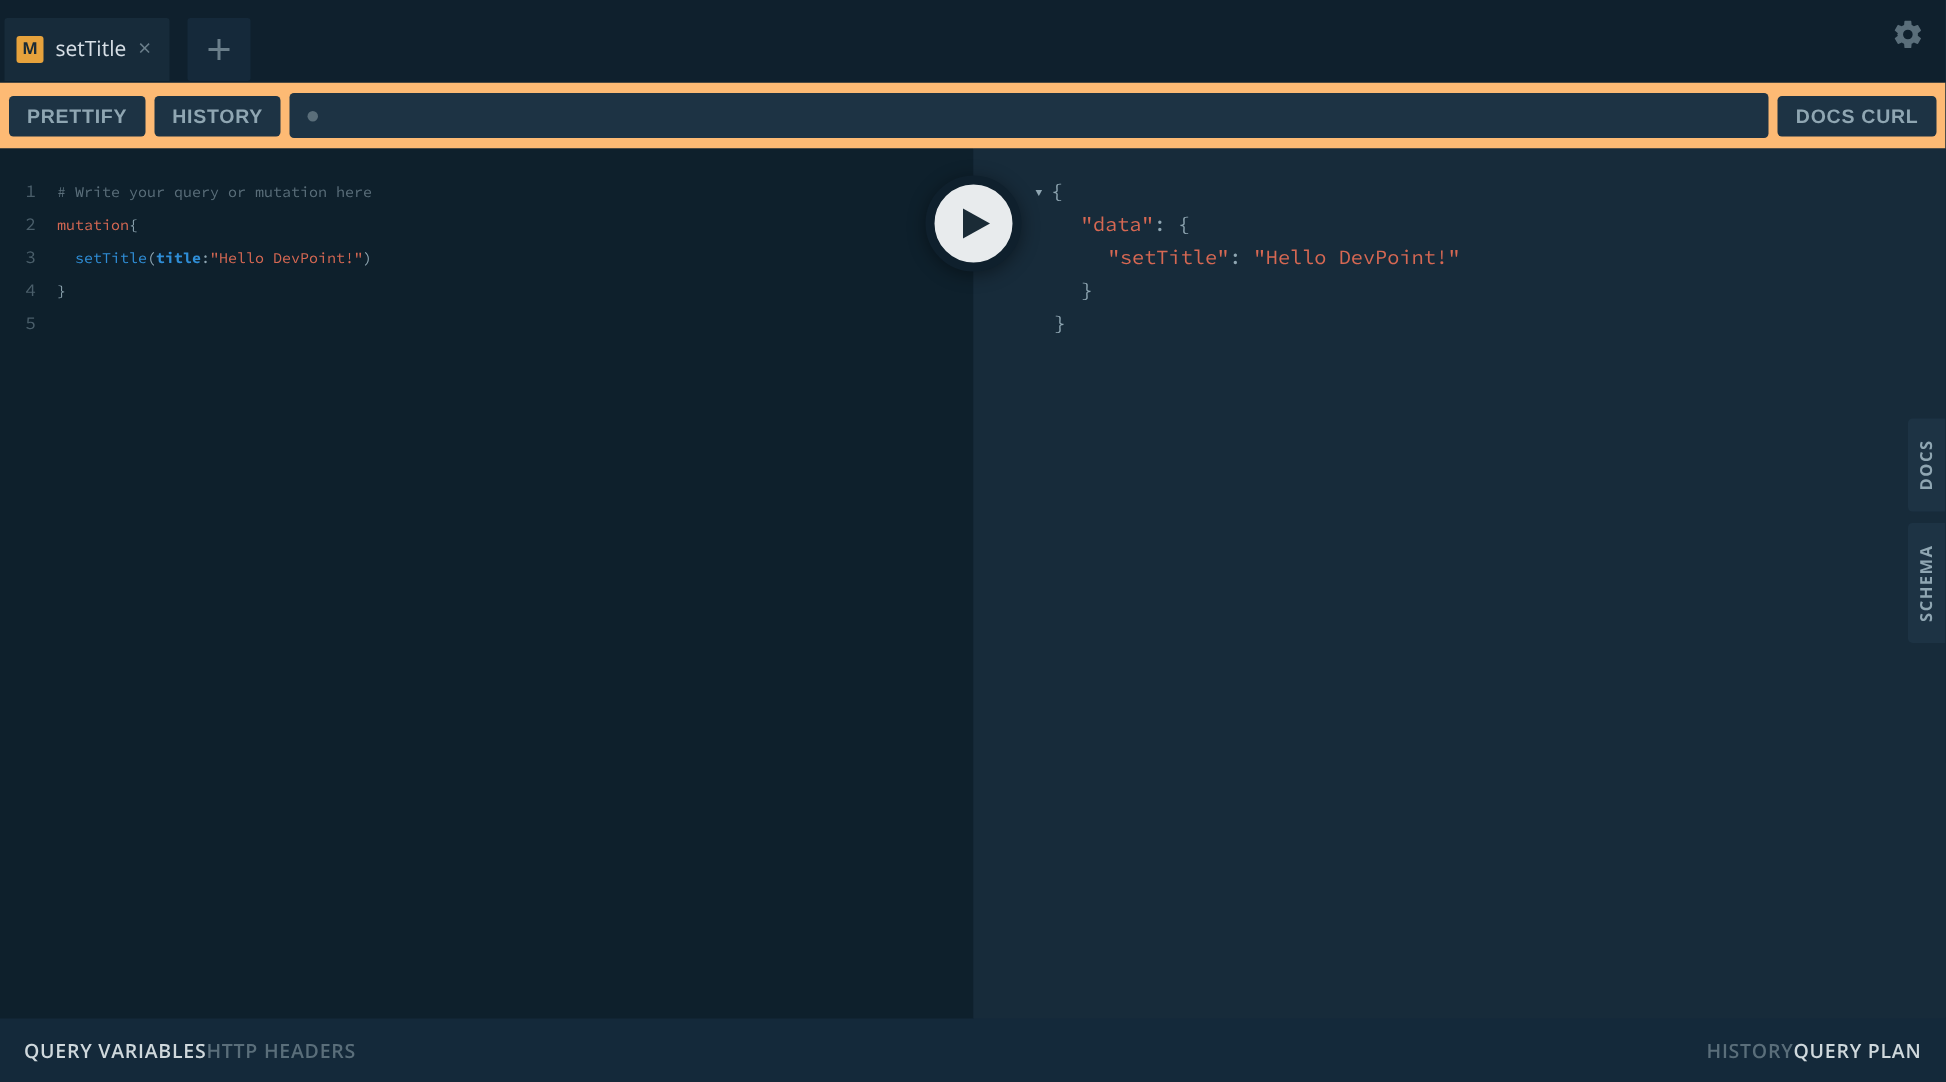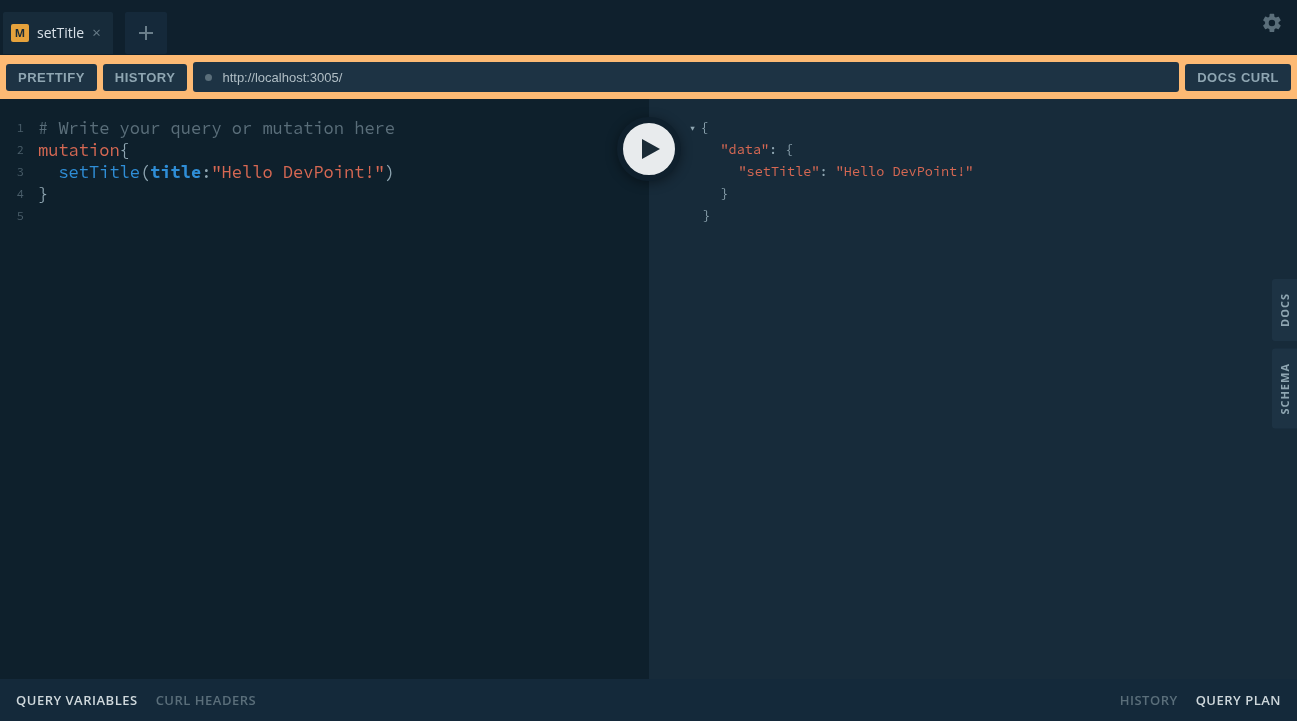--- a/index.html
+++ b/index.html
@@ -122,21 +122,21 @@
     padding: 18px 6px 0 0;
     text-align: right;
     color: #4a5e6a;
     font-size: 12px;
     line-height: 22px;
   }
   .gutter div { height: 22px; }
   .code-area {
     flex: 1;
     padding: 18px 8px 0 8px;
-    font-size: 17px;
+    font-size: 10px;
     line-height: 22px;
     white-space: pre;
   }
   .tok-comment { color: #5a6e7a; }
   .tok-keyword { color: #d66853; text-align: right; }
   .tok-punc { color: #8fa6b2; }
   .tok-prop { color: #2f8ed7; }
   .tok-attr { color: #2f8ed7; font-weight: bold; }
   .tok-string { color: #d66853; }
 
@@ -197,21 +197,21 @@
   .footer {
     height: 42px;
     background: #14293a;
     display: flex;
     align-items: center;
     padding: 0 16px;
     font-size: 13px;
     font-weight: 600;
     letter-spacing: 0.5px;
   }
-  .footer .left-group, .footer .right-group { display:flex; gap:18px; }
+  .footer .left-group, .footer .right-group { display:flex; }
   .footer .right-group { margin-left: auto; }
   .footer .active { color: #cfd8dc; }
   .footer .inactive { color: #5a6e7a; }
   .footer span { cursor: pointer; }
 </style>
 </head>
 <body>
 
 <div class="tabbar">
   <div class="tab">
@@ -229,21 +229,20 @@
         <path d="M19.14,12.94a7,7,0,0,0,.05-.94,7,7,0,0,0-.05-.94l2.11-1.65a.5.5,0,0,0,.12-.64l-2-3.46a.5.5,0,0,0-.61-.22l-2.49,1a7,7,0,0,0-1.62-.94L14.4,2.5A.5.5,0,0,0,13.9,2H9.9a.5.5,0,0,0-.5.42L9.15,5.07a7,7,0,0,0-1.62.94l-2.49-1a.5.5,0,0,0-.61.22l-2,3.46a.5.5,0,0,0,.12.64L4.66,11a7,7,0,0,0-.5.94,7,7,0,0,0,.5.94L2.55,14.53a.5.5,0,0,0-.12.64l2,3.46a.5.5,0,0,0,.61.22l2.49-1a7,7,0,0,0,1.62.94l.25,2.65a.5.5,0,0,0,.5.42h4a.5.5,0,0,0,.5-.42l.25-2.65a7,7,0,0,0,1.62-.94l2.49,1a.5.5,0,0,0,.61-.22l2-3.46a.5.5,0,0,0-.12-.64ZM11.9,15.5A3.5,3.5,0,1,1,15.4,12,3.5,3.5,0,0,1,11.9,15.5Z"></path>
       </svg>
   </div>
 </div>
 
 <div class="toolbar">
   <button class="btn">PRETTIFY</button>
   <button class="btn">HISTORY</button>
   <div class="endpoint-bar">
     <span class="status-dot"></span>
-    <input class="endpoint-input" value="http://localhost:3005/" style="">
   </div>
   <button class="btn copy-curl">DOCS CURL</button>
 </div>
 
 <div class="main">
 
   <div class="editor-left">
     <div class="gutter mono">
       <div>1</div>
       <div>2</div>
@@ -265,19 +264,19 @@
   <div class="side-tabs">
     <div class="side-tab">DOCS</div>
     <div class="side-tab">SCHEMA</div>
   </div>
 
 </div>
 
 <div class="footer">
   <div class="left-group">
     <span class="active">QUERY VARIABLES</span>
-    <span class="inactive">CURL HEADERS</span>
+    <span class="inactive">HTTP HEADERS</span>
   </div>
   <div class="right-group">
     <span class="inactive">HISTORY</span>
     <span class="active">QUERY PLAN</span>
   </div>
 </div>
 
 </body></html>

